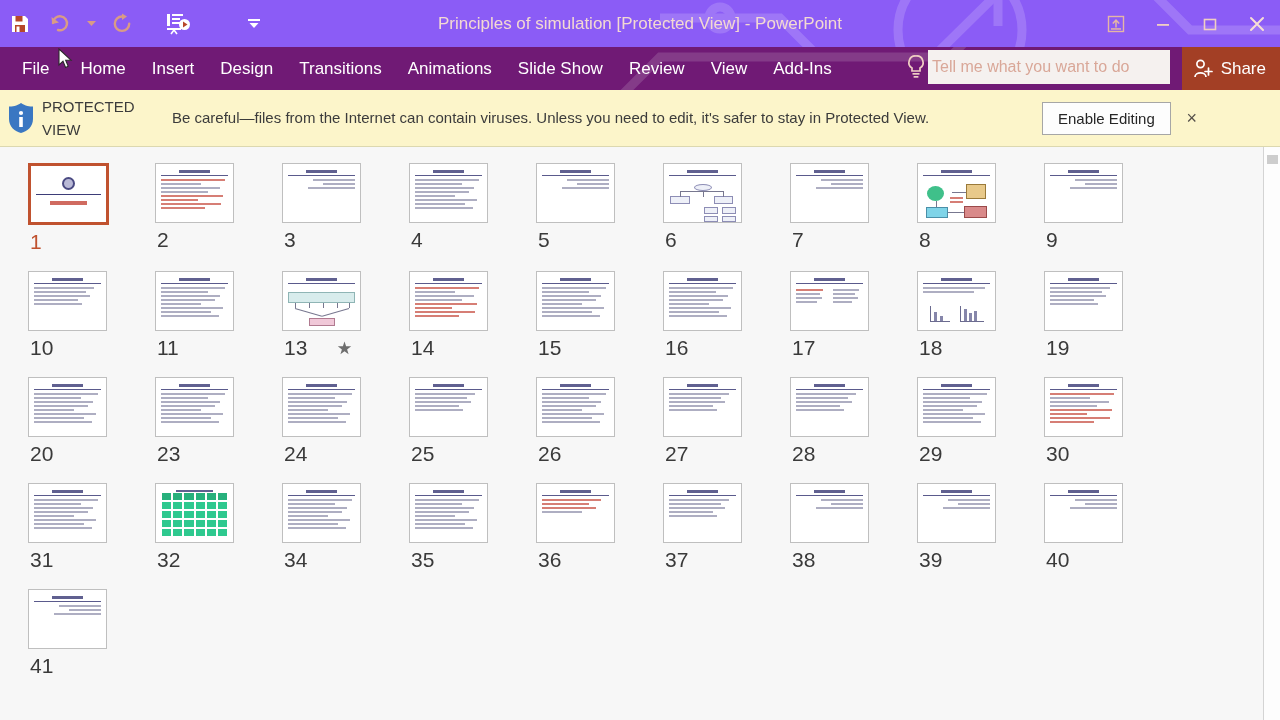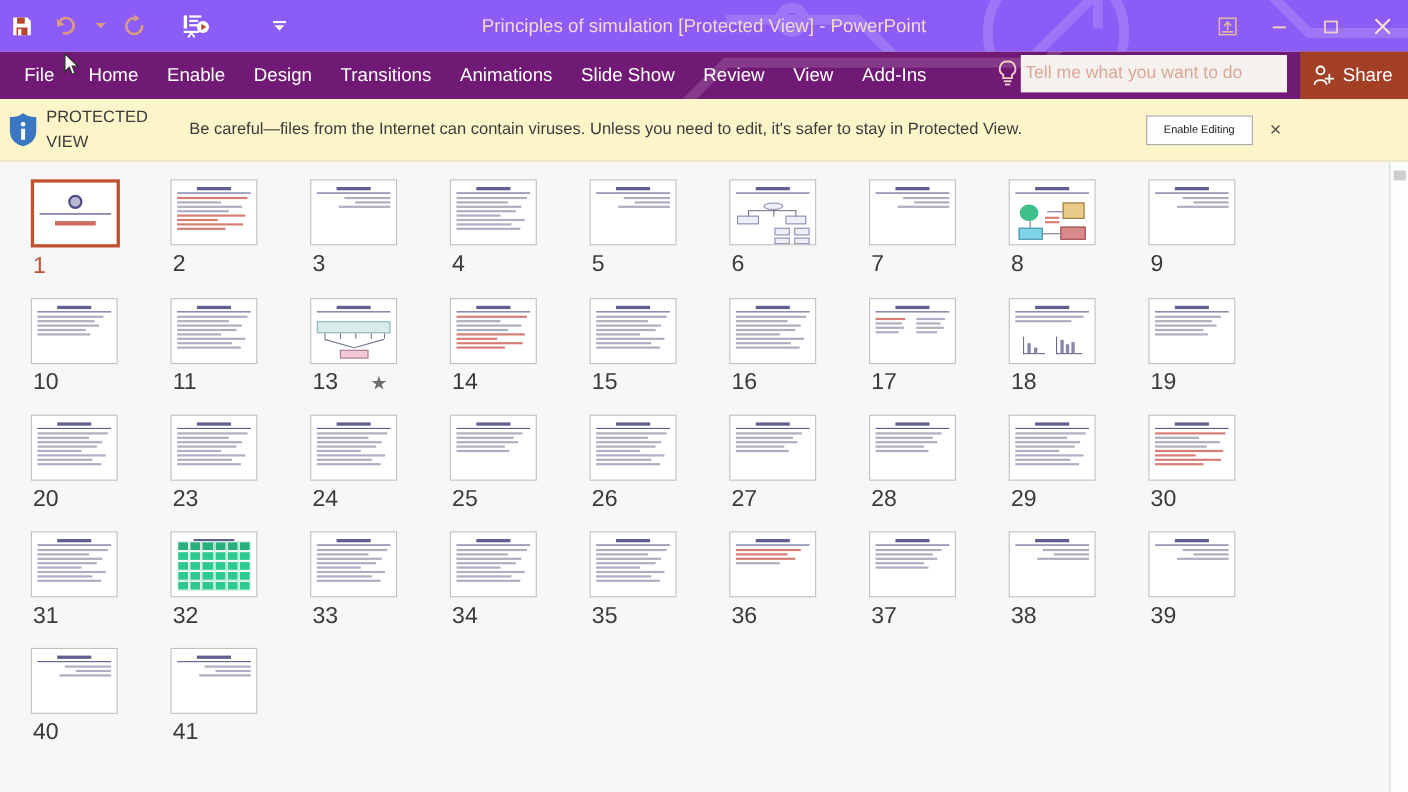--- a/index.html
+++ b/index.html
@@ -112,21 +112,21 @@
     font-weight: 400;
   }
   .pv-msg {
     flex: 1; max-width: 870px;
     color: #3b3b3b; font-size: 15px; line-height: 1.62;
     padding-right: 8px;
   }
   .pv-enable {
     flex: none;
     background: #fdfdfd; border: 1px solid #a6a6a6;
-    color: #262626; font-size: 10px;
+    color: #262626; font-size: 15px;
     padding: 7px 15px;
     margin-right: 10px;
   }
   .pv-close {
     flex: none; width: 22px; color: #55504a;
     font-size: 18px; text-align: center;
     margin-right: 2px;
   }
 
   
@@ -318,21 +318,21 @@
   <svg class="mb-deco" viewBox="0 0 620 200">
     <g fill="none" stroke="#ffffff" stroke-width="9">
       <path d="M0 130 L90 130 L140 80 L430 80 L490 20 L620 20"></path>
       <path d="M260 160 L330 160"></path>
     </g>
     <circle cx="55" cy="130" r="10" fill="none" stroke="#ffffff" stroke-width="8"></circle>
   </svg>
 
   <div class="menu-item first">File</div>
   <div class="menu-item">Home</div>
-  <div class="menu-item">Enable</div>
+  <div class="menu-item">Insert</div>
   <div class="menu-item">Design</div>
   <div class="menu-item">Transitions</div>
   <div class="menu-item">Animations</div>
   <div class="menu-item">Slide Show</div>
   <div class="menu-item">Review</div>
   <div class="menu-item">View</div>
   <div class="menu-item">Add-Ins</div>
 </div>
 
 <svg class="cursor-arrow" viewBox="0 0 16 22">
@@ -942,39 +942,20 @@
             <div class="ln" style="width:70%"></div>
             <div class="ln" style="width:88%"></div>
             <div class="ln" style="width:80%"></div>
             <div class="ln" style="width:60%"></div>
             <div class="ln" style="width:92%"></div>
             <div class="ln" style="width:74%"></div>
             <div class="ln" style="width:86%"></div>
           </div>
         </div>
         <div class="num-row">
-          <span class="num">33</span>
-        </div>
-      </div>
-      <div class="cell">
-        <div class="thumb">
-          <div class="sl">
-            <div class="t-title" style="width:46%"></div>
-            <div class="t-rule"></div>
-            <div class="ln" style="width:95%"></div>
-            <div class="ln" style="width:70%"></div>
-            <div class="ln" style="width:88%"></div>
-            <div class="ln" style="width:80%"></div>
-            <div class="ln" style="width:60%"></div>
-            <div class="ln" style="width:92%"></div>
-            <div class="ln" style="width:74%"></div>
-            <div class="ln" style="width:86%"></div>
-          </div>
-        </div>
-        <div class="num-row">
           <span class="num">34</span>
         </div>
       </div>
       <div class="cell">
         <div class="thumb">
           <div class="sl">
             <div class="t-title" style="width:46%"></div>
             <div class="t-rule"></div>
             <div class="ln" style="width:95%"></div>
             <div class="ln" style="width:70%"></div>

